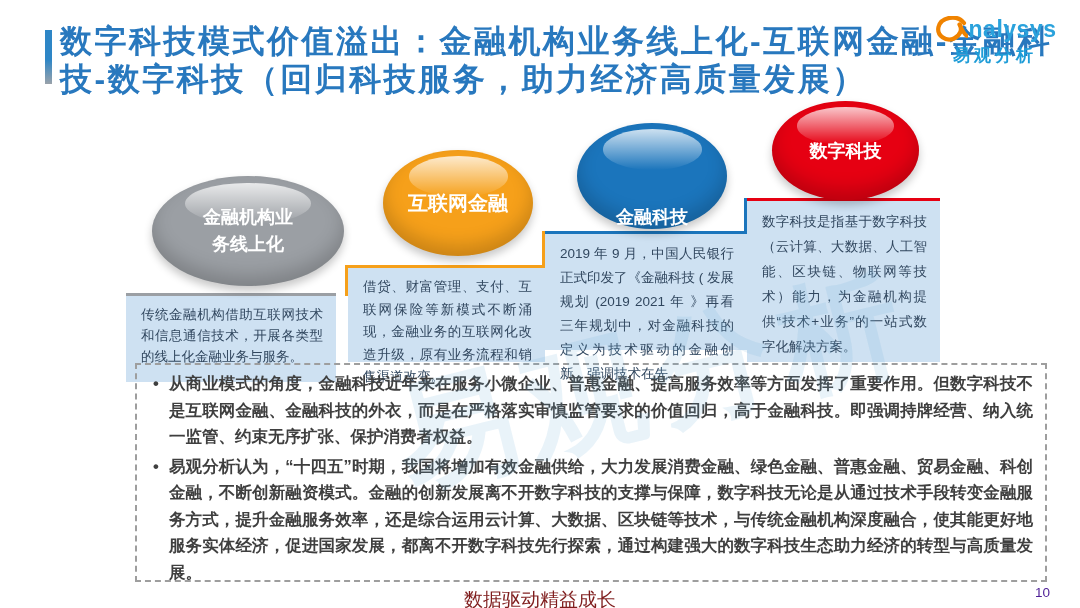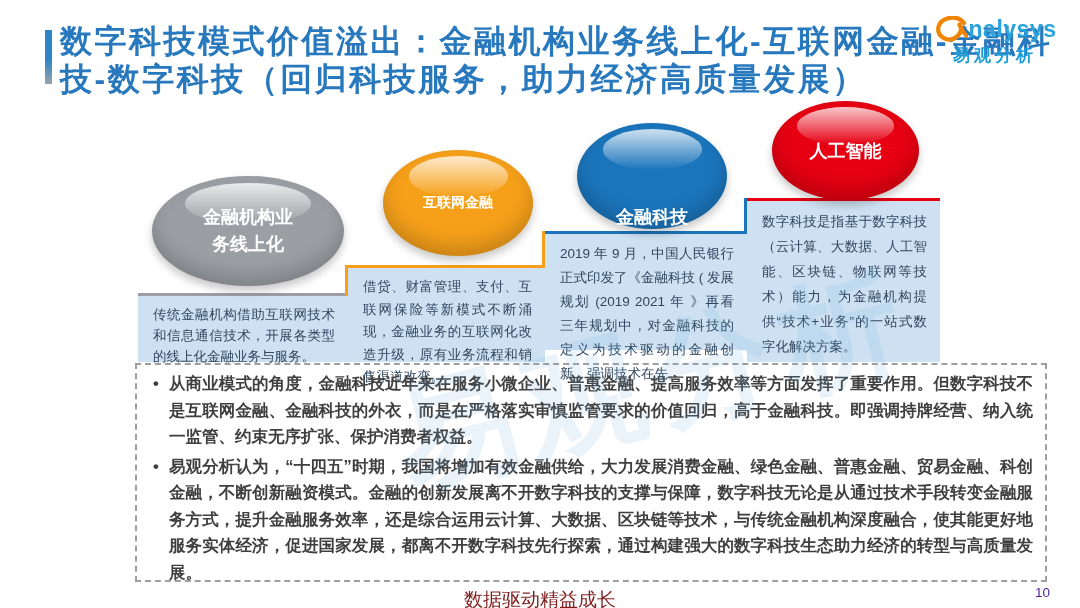--- a/index.html
+++ b/index.html
@@ -18,41 +18,41 @@
   .logo{position:absolute;right:15px;top:16px;width:140px;text-align:center;}
   .logo-row{display:flex;align-items:center;justify-content:center;gap:1px;}
   .logo-name{font-size:23px;font-weight:600;color:#2AA2DC;letter-spacing:.5px;}
   .logo-cn{font-size:17px;font-weight:bold;color:#1E9CD7;letter-spacing:4px;margin-top:1px;}
 
   
   .panel{position:absolute;background:#CEE1F2;border-top:3px solid var(--c,#999);
     box-sizing:border-box;padding:4px 9px 0 11px;color:#31475f;
     font-size:13.5px;text-align:justify;z-index:1;}
   .panel p{margin:4px;}
-  .panel-1{left:138px;top:293px;width:210px;height:69px;line-height:21px;}
+  .panel-1{left:126px;top:293px;width:210px;height:89px;line-height:21px;}
   .panel-2{left:348px;top:265px;width:197px;height:97px;line-height:22.5px;}
   .panel-3{left:545px;top:231px;width:202px;height:119px;line-height:24px;}
   .panel-4{left:747px;top:198px;width:193px;height:164px;line-height:25px;}
   .riser{position:absolute;width:3px;background:var(--c,#999);z-index:2;}
   .riser-2{left:345px;top:265px;height:31px;}
   .riser-3{left:542px;top:231px;height:37px;}
   .riser-4{left:744px;top:198px;height:36px;}
 
   
   .ellipse{position:absolute;border-radius:50%;background:var(--c,#999);
     display:flex;align-items:center;justify-content:center;text-align:center;
     color:#fff;font-weight:bold;z-index:3;
     box-shadow:0 5px 9px rgba(0,0,0,.22), inset 0 -10px 18px rgba(0,0,0,.18);}
   .ellipse::before{content:"";position:absolute;top:6%;left:17%;width:66%;height:38%;
     border-radius:50%;
     background:linear-gradient(rgba(255,255,255,.78), rgba(255,255,255,0));}
   .ellipse span{position:relative;z-index:1;}
   .ellipse-1{left:152px;top:176px;width:192px;height:110px;font-size:18px;line-height:27px;}
   .ellipse-1 span{display:inline-block;width:100px;}
-  .ellipse-2{left:383px;top:150px;width:150px;height:106px;font-size:14px;justify-content:center;}
+  .ellipse-2{left:383px;top:150px;width:150px;height:106px;font-size:20px;justify-content:center;}
   .ellipse-3{left:577px;top:123px;width:150px;height:106px;font-size:18px;align-items:flex-end;}
   .ellipse-4{left:772px;top:101px;width:147px;height:99px;font-size:18px;}
 
   
   .note-box{position:absolute;left:135px;top:363px;width:912px;height:219px;
     box-sizing:border-box;border:2px dashed #9e9e9e;background:transparent;
     padding:5px 12px 0 12px;z-index:1;}
   .bullet{position:relative;padding-left:20px;margin:0 0 3px 0;
     font-size:16.5px;line-height:26.5px;font-weight:600;color:#3f3f3f;
     text-align:justify;}
@@ -108,21 +108,21 @@
   <div class="ellipse ellipse-1" style="--c: #9B9FA4;">
     <span>金融机构业务线上化</span>
   </div>
   <div class="ellipse ellipse-2" style="--c: #F6A01A;">
     <span>互联网金融</span>
   </div>
   <div class="ellipse ellipse-3" style="--c: #1B75BC;">
     <span>金融科技</span>
   </div>
   <div class="ellipse ellipse-4" style="--c: #E60012;">
-    <span>人工智能</span>
+    <span>数字科技</span>
   </div>
 
   <div class="watermark">易观分析</div>
 
   <div class="note-box">
     <p class="bullet">
       <span class="dot">•</span>
       <span>从商业模式的角度，金融科技近年来在服务小微企业、普惠金融、提高服务效率等方面发挥了重要作用。但数字科技不是互联网金融、金融科技的外衣，而是在严格落实审慎监管要求的价值回归，高于金融科技。即强调持牌经营、纳入统一监管、约束无序扩张、保护消费者权益。</span>
     </p>
     <p class="bullet">

